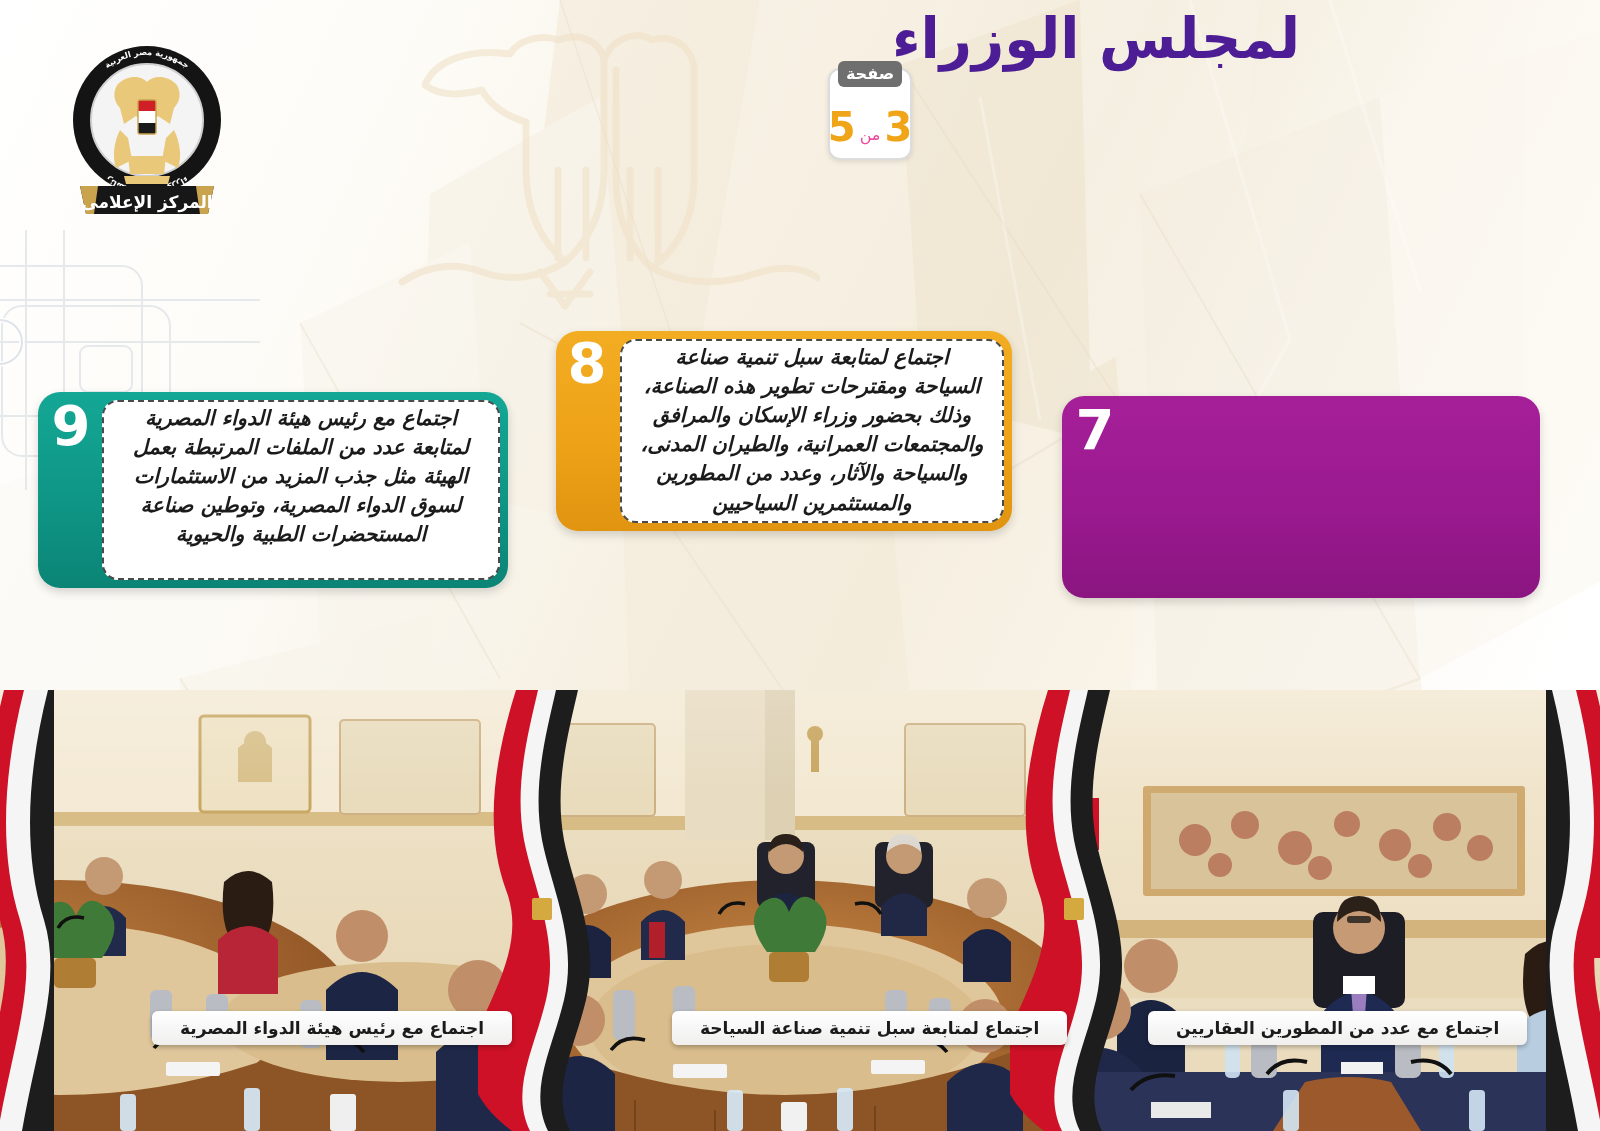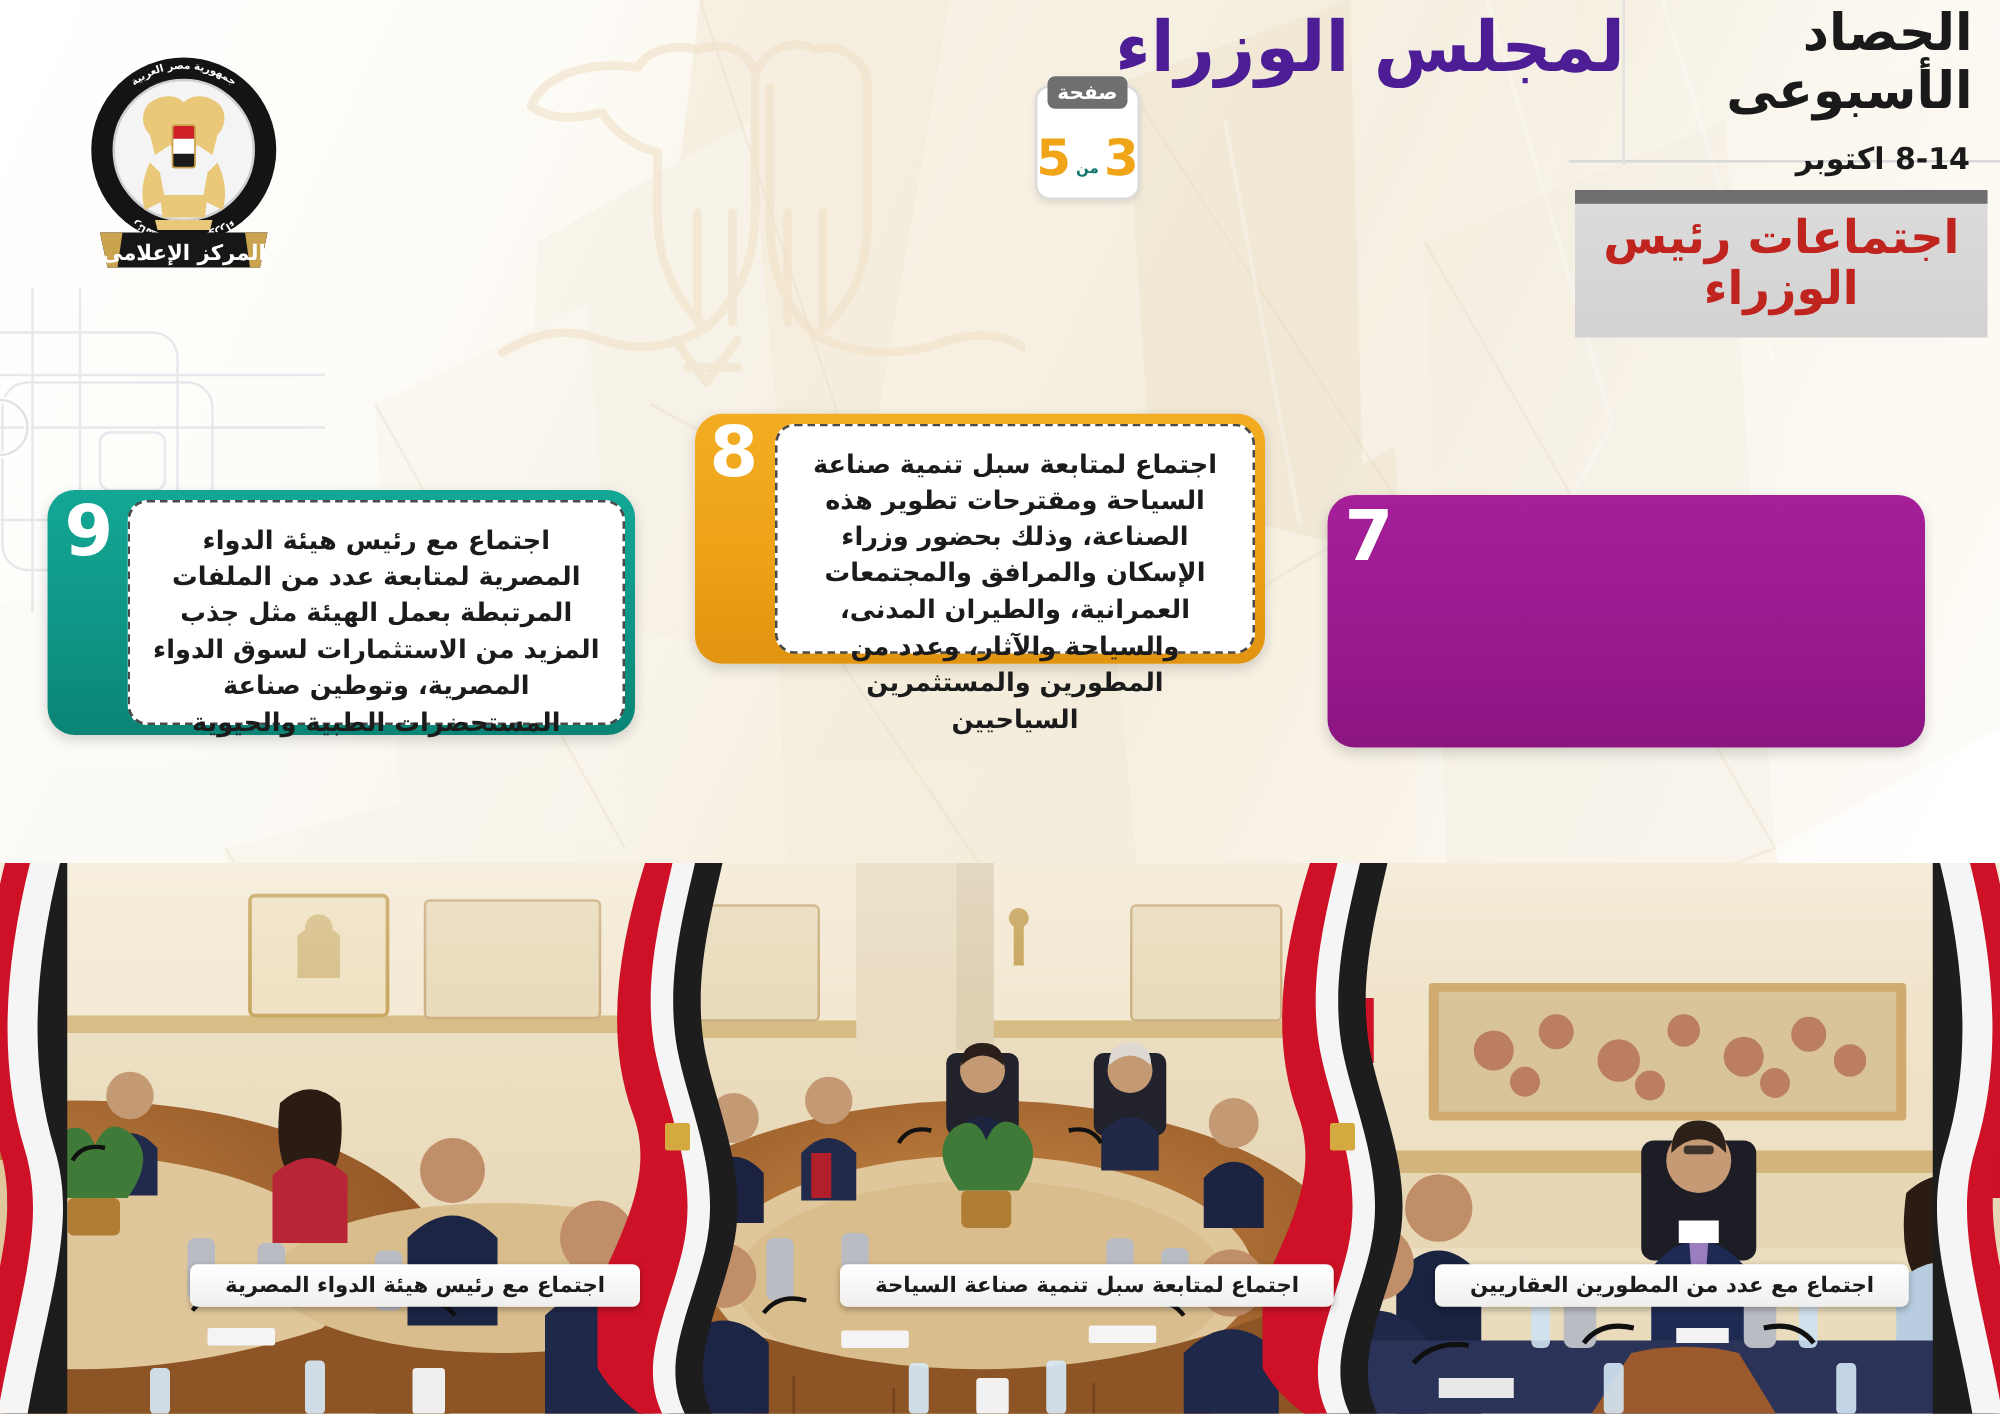--- a/index.html
+++ b/index.html
@@ -88,43 +88,43 @@
     position:absolute; left:8px; right:8px; top:-9px; height:26px;
     background:#6f6f6f; border-radius:6px; color:#fff;
     font-size:16px; font-weight:700; text-align:center; line-height:26px;
   }
   .page-badge .nums{
     position:absolute; left:0; right:0; top:28px; height:58px;
     display:flex; align-items:center; justify-content:center; gap:4px;
     direction:ltr;
   }
   .page-badge .n{ color:#f0a518; font-size:40px; font-weight:800; line-height:1; }
-  .page-badge .of{ color:#0f766e; font-size:12px; font-weight:700; padding-top:14px; }
+  .page-badge .of{ color:#ec4899; font-size:16px; font-weight:400; padding-top:14px; }
 
   
   .logo{ position:absolute; left:58px; top:38px; width:178px; height:182px; }
   .logo svg{ width:100%; height:100%; }
 
   
   .card{
     position:absolute; border-radius:22px;
     box-shadow:0 4px 10px rgba(0,0,0,.16);
   }
   .card .num{
     position:absolute; left:10px; top:2px; width:50px;
     color:#ffffff; font-size:56px; font-weight:800; text-align:center;
     line-height:1; direction:ltr;
   }
   .card .inner{
     position:absolute; top:8px; bottom:8px; left:64px; right:8px;
     background:#ffffff;
     border:2px dashed #4a4a4a;
     border-radius:16px;
-    padding:16px 18px 10px 18px;
-    display:flex; align-items:flex-start; justify-content:flex-end;
+    padding:2px 18px 10px 18px;
+    display:flex; align-items:flex-start; justify-content:flex-end;font-style:italic;
   }
   .card .txt{
     font-size:20.5px; font-weight:700; color:#1b1b1b;
     line-height:1.42; text-align:center; direction:rtl;
     width:100%;
   }
 
   #card9{ left:38px;   top:392px; width:470px; height:196px; background:linear-gradient(180deg,#14a795 0%,#0e9484 60%,#0b8475 100%); }
   #card8{ left:556px;  top:331px; width:456px; height:200px; background:linear-gradient(180deg,#f3ad22 0%,#eda117 60%,#e09410 100%); }
   #card7{ left:1062px; top:396px; width:478px; height:202px; background:linear-gradient(180deg,#a51f99 0%,#99198e 60%,#8a1580 100%); }
@@ -288,39 +288,20 @@
         <path id="arcBot" d="M154 86 A65 65 0 0 1 24 86" fill="none"></path>
       </defs>
 
       <path d="M22 148 L156 148 L150 176 L28 176 Z" fill="#171717"></path>
       <path d="M22 148 L40 148 L36 176 L28 176 Z" fill="#c9a34e"></path>
       <path d="M138 148 L156 148 L150 176 L142 176 Z" fill="#c9a34e"></path>
       <text x="89" y="170" text-anchor="middle" fill="#ffffff" font-size="17" font-weight="bold" font-family="DejaVu Sans">المركز الإعلامى</text>
     </svg>
   </div>
 
-  <div class="header">
-    <div class="hdr-hairline"></div>
-    <div class="hdr-hairline2"></div>
-
-    <div class="title-wrap">
-      <div class="t-line1">الحصاد</div>
-      <div class="t-line2">الأسبوعى</div>
-    </div>
-
-    <div class="date-line">8-14 اكتوبر</div>
-
-    <div class="section-panel">
-      <div class="bar"></div>
-      <div class="lbl">
-        <span>اجتماعات رئيس</span><br>
-        <span>الوزراء</span>
-      </div>
-    </div>
-  </div>
 
   <div class="big-title">لمجلس الوزراء</div>
 
   <div class="page-badge">
     <div class="cap">صفحة</div>
     <div class="nums">
       <span class="n">5</span>
       <span class="of">من</span>
       <span class="n">3</span>
     </div>

